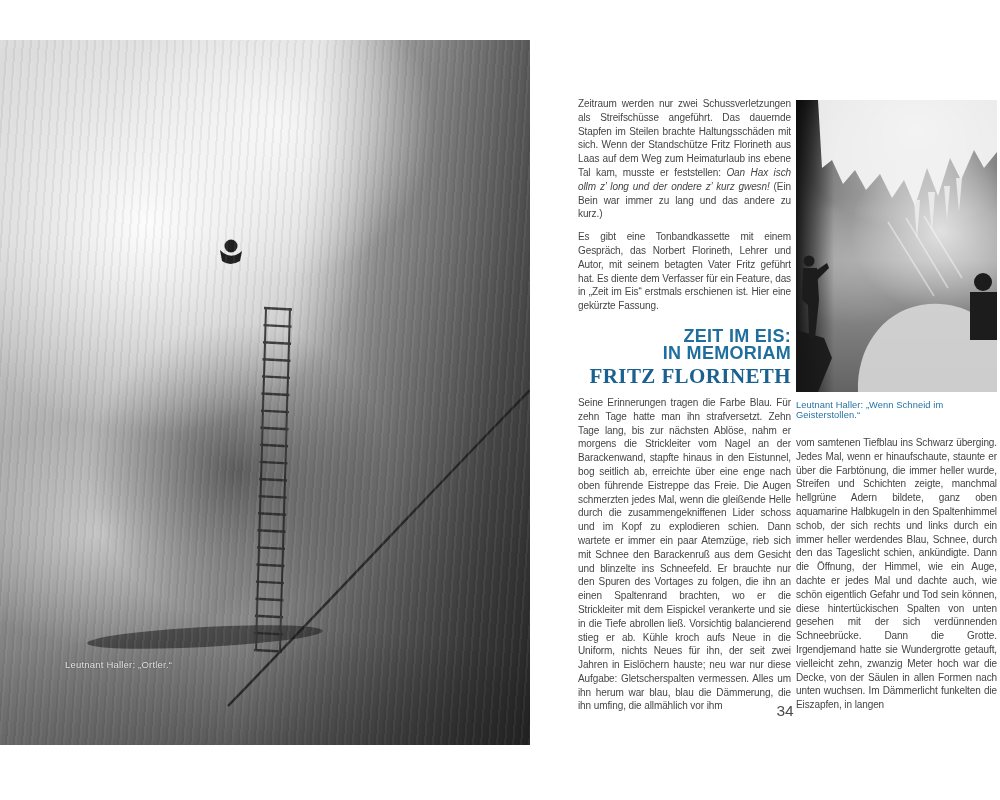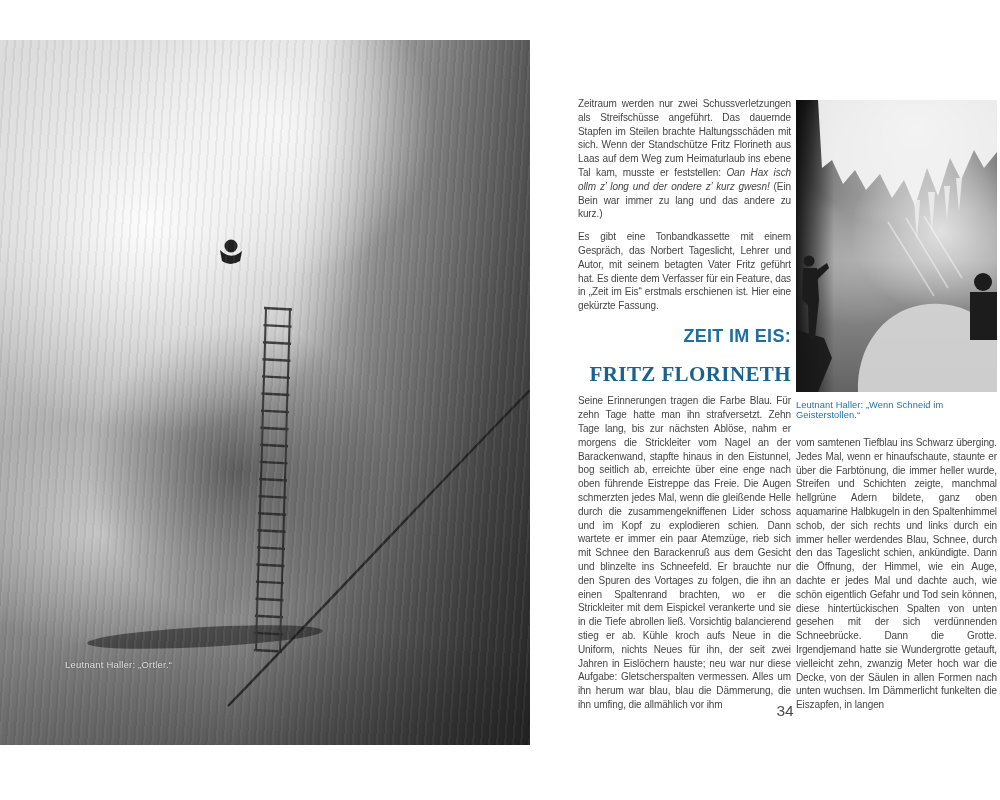--- a/index.html
+++ b/index.html
@@ -37,21 +37,21 @@
   .col2{position:absolute;left:796px;top:100px;width:201px;}
   p.body{
     margin:0 0 9px;font-size:10px;line-height:13.8px;letter-spacing:-.1px;
     text-align:justify;color:#454545;hyphens:auto;-webkit-hyphens:auto;
   }
   p.body i{font-style:italic;}
   h1{margin:15px 0 9px;text-align:right;}
   .h-sans{display:block;font-size:18px;line-height:17.5px;font-weight:700;color:#1f6e9e;letter-spacing:.3px;}
   .h-serif{
     display:block;font-family:"Liberation Serif", serif;font-size:21px;line-height:22px;
-    font-weight:700;color:#1b618f;letter-spacing:.4px;margin-top:18px;
+    font-weight:700;color:#1b618f;letter-spacing:.4px;margin-top:2px;
   }
 
   
   figure.right-photo{
     position:relative;width:201px;height:292px;margin:0;overflow:hidden;
     background:
       linear-gradient(to right, rgba(8,8,8,.9) 0, rgba(8,8,8,.5) 9%, rgba(8,8,8,0) 19%),
       radial-gradient(60% 35% at 60% 10%, rgba(248,248,248,.9), rgba(248,248,248,0) 100%),
       radial-gradient(45% 28% at 72% 45%, rgba(244,244,244,.8), rgba(244,244,244,0) 100%),
       radial-gradient(40% 22% at 30% 55%, rgba(185,185,185,.5), rgba(185,185,185,0) 100%),
@@ -101,23 +101,24 @@
           <line x1="254" y1="610" x2="282" y2="611.5" stroke-width="2.4"></line>
         </g>
       <circle cx="231" cy="206" r="6.5" fill="#202020"></circle>
       <path d="M220,210 q11,11 22,1 l-2,10 q-10,6 -18,0 z" fill="#202020"></path>
     </svg>
     <figcaption class="lp-caption">Leutnant Haller: „Ortler.“</figcaption>
   </figure>
 
   <div class="col1">
     <p class="body"><span>Zeitraum werden nur zwei Schussverletzungen als Streifschüsse angeführt. Das dauernde Stapfen im Steilen brachte Haltungsschäden mit sich. Wenn der Standschütze Fritz Florineth aus Laas auf dem Weg zum Heimaturlaub ins ebene Tal kam, musste er feststellen: </span><i>Oan Hax isch ollm z’ long und der ondere z’ kurz gwesn!</i><span> (Ein Bein war immer zu lang und das andere zu kurz.)</span></p>
-    <p class="body">Es gibt eine Tonbandkassette mit einem Gespräch, das Norbert Tageslicht, Lehrer und Autor, mit seinem betagten Vater Fritz geführt hat. Es diente dem Verfasser für ein Feature, das in „Zeit im Eis“ erstmals erschienen ist. Hier eine gekürzte Fassung.</p>
+    <p class="body">Es gibt eine Tonbandkassette mit einem Gespräch, das Norbert Florineth, Lehrer und Autor, mit seinem betagten Vater Fritz geführt hat. Es diente dem Verfasser für ein Feature, das in „Zeit im Eis“ erstmals erschienen ist. Hier eine gekürzte Fassung.</p>
     <h1>
       <span class="h-sans">ZEIT IM EIS:</span>
+      <span class="h-sans">IN MEMORIAM</span>
       <span class="h-serif">FRITZ FLORINETH</span>
     </h1>
     <p class="body">Seine Erinnerungen tragen die Farbe Blau. Für zehn Tage hatte man ihn strafversetzt. Zehn Tage lang, bis zur nächsten Ablöse, nahm er morgens die Strickleiter vom Nagel an der Barackenwand, stapfte hinaus in den Eistunnel, bog seitlich ab, erreichte über eine enge nach oben führende Eistreppe das Freie. Die Augen schmerzten jedes Mal, wenn die gleißende Helle durch die zusammengekniffenen Lider schoss und im Kopf zu explodieren schien. Dann wartete er immer ein paar Atemzüge, rieb sich mit Schnee den Barackenruß aus dem Gesicht und blinzelte ins Schneefeld. Er brauchte nur den Spuren des Vortages zu folgen, die ihn an einen Spaltenrand brachten, wo er die Strickleiter mit dem Eispickel verankerte und sie in die Tiefe abrollen ließ. Vorsichtig balancierend stieg er ab. Kühle kroch aufs Neue in die Uniform, nichts Neues für ihn, der seit zwei Jahren in Eislöchern hauste; neu war nur diese Aufgabe: Gletscherspalten vermessen. Alles um ihn herum war blau, blau die Dämmerung, die ihn umfing, die allmählich vor ihm</p>
   </div>
 
   <div class="col2">
     <figure class="right-photo">
       <svg viewBox="0 0 201 292" preserveAspectRatio="none">
         <path d="M22,0 H201 V52 L188,68 L178,50 L165,80 L154,58 L142,96 L131,68 L119,106 L108,80 L96,98 L84,74 L70,90 L59,70 L47,84 L36,60 L26,68 Z" fill="#f3f3f3" opacity=".95"></path>
         <g fill="#ededed" opacity=".9">

